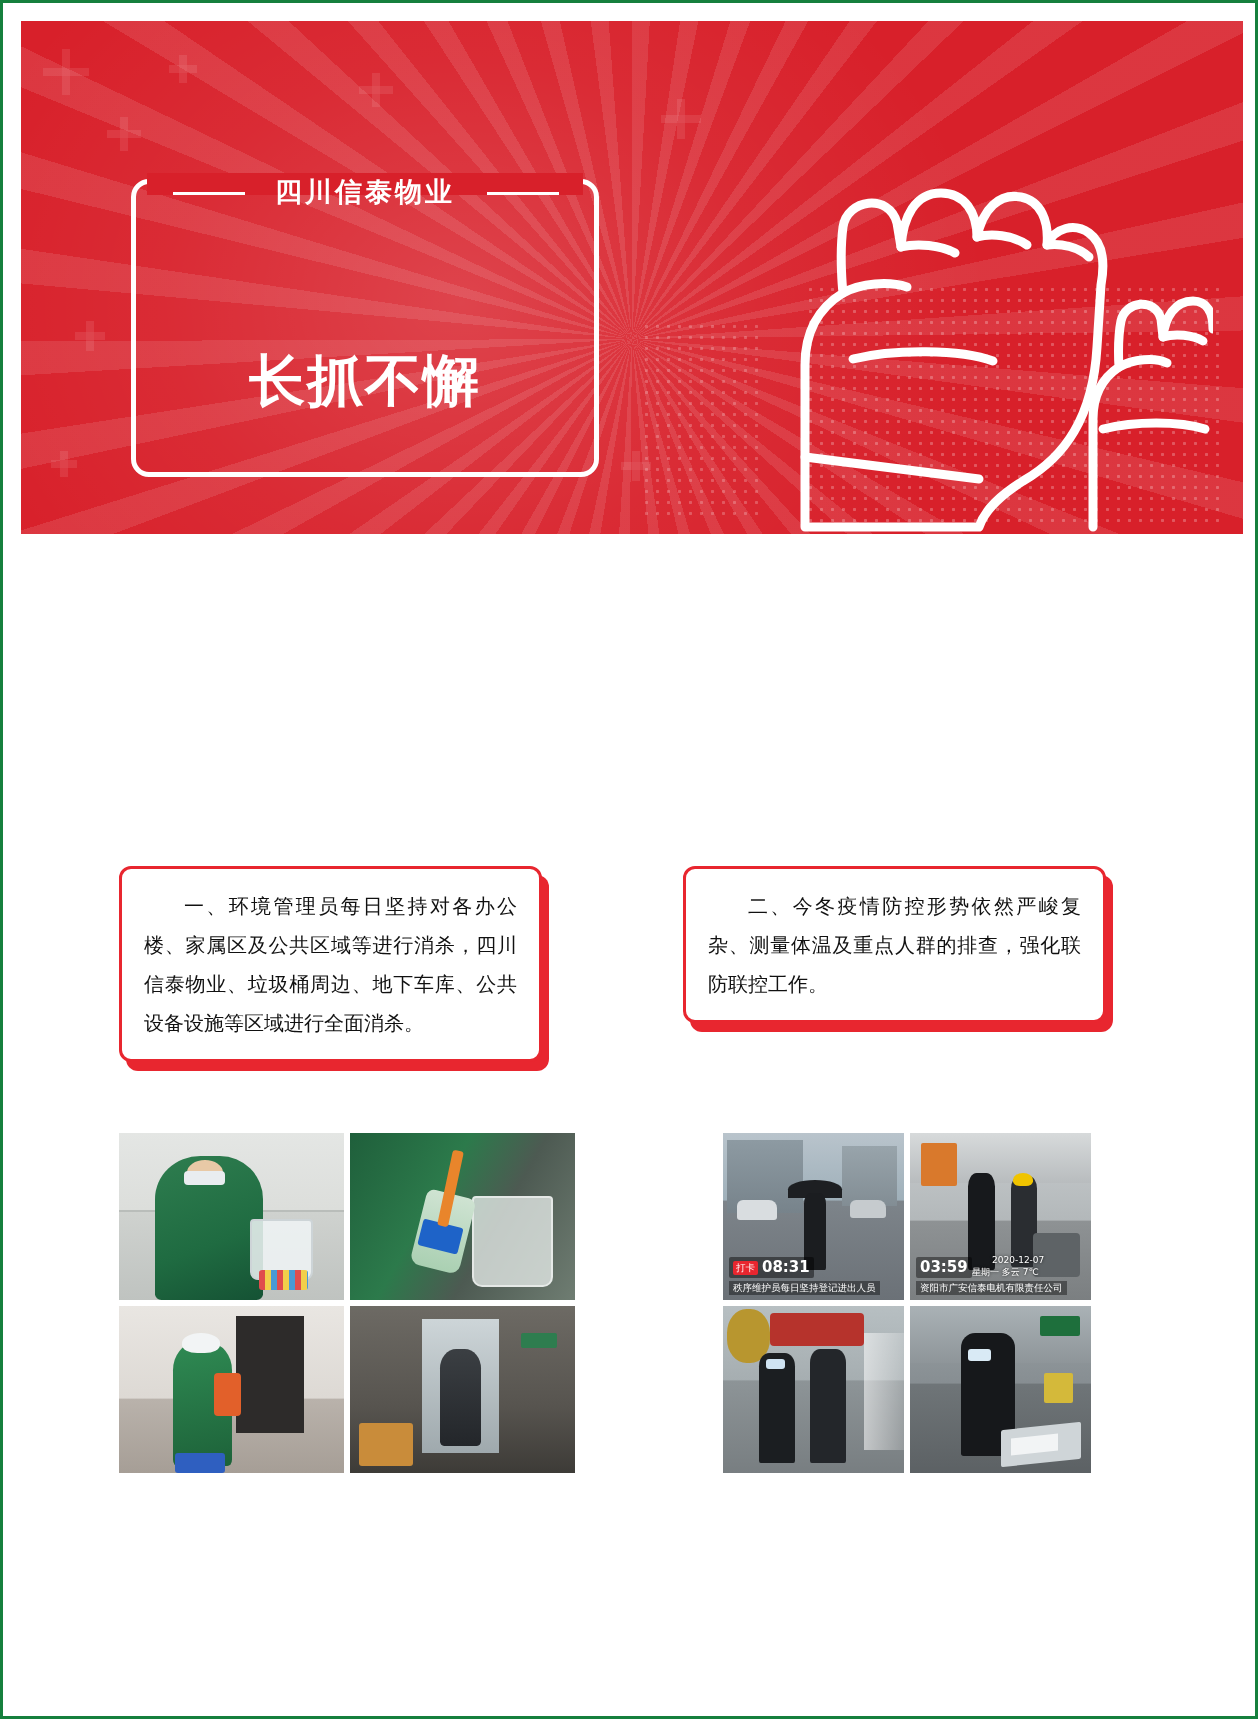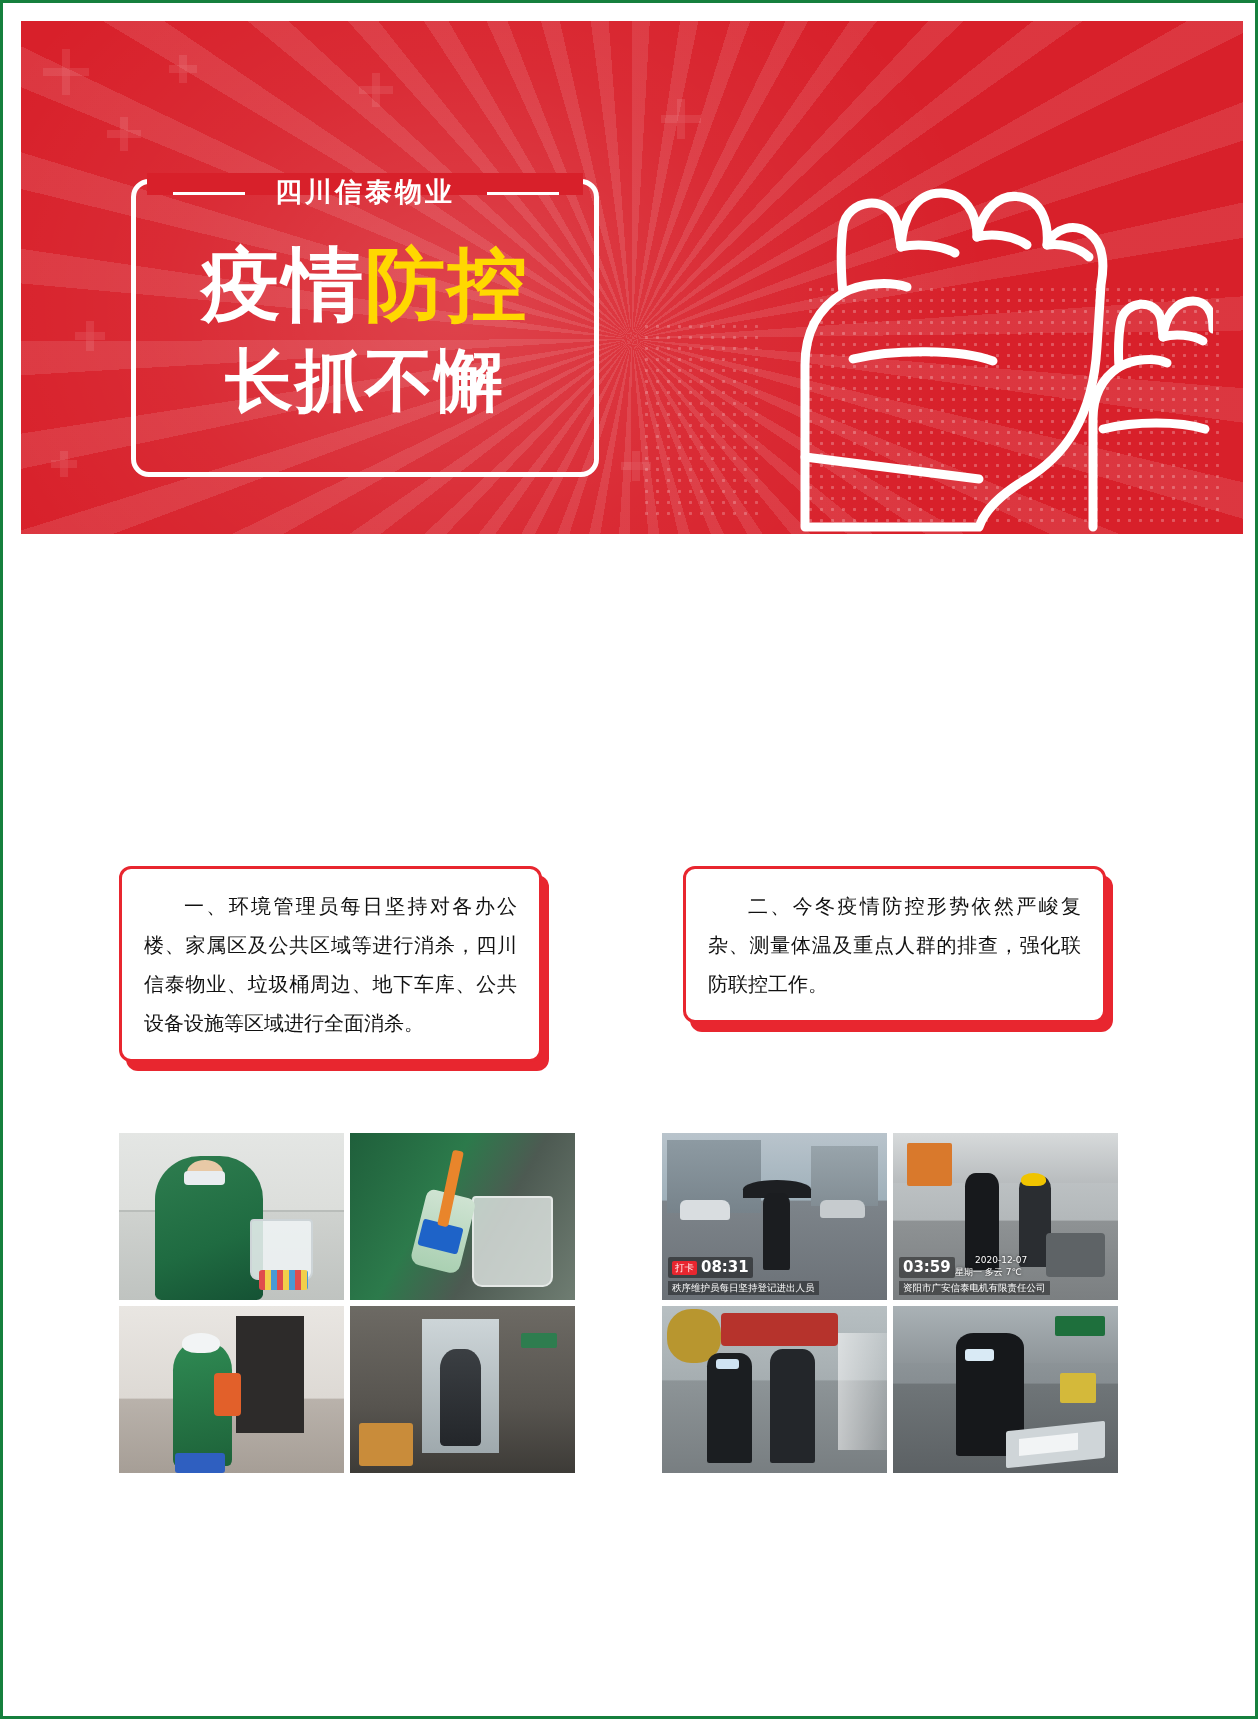--- a/index.html
+++ b/index.html
@@ -161,21 +161,21 @@
     font-family: "DejaVu Sans", "Liberation Sans", sans-serif;
   }
   .headline1 .w { color: #ffffff; }
   .headline1 .y { color: #ffd800; }
   .headline2 {
     position: absolute;
     left: 110px;
     top: 312px;
     width: 468px;
     text-align: center;
-    font-size: 68px;
+    font-size: 56px;
     line-height: 96px;
     font-weight: bold;
     letter-spacing: 2px;
     color: #ffffff;
     white-space: nowrap;
     font-family: "DejaVu Sans", "Liberation Sans", sans-serif;
   }
 
   
   .fists {
@@ -233,21 +233,21 @@
 
   
   .photo-grid {
     position: absolute;
     display: grid;
     grid-template-columns: 1fr 1fr;
     grid-template-rows: 1fr 1fr;
     gap: 6px;
   }
   #grid-left  { left: 116px; top: 1130px; width: 456px; height: 340px; }
-  #grid-right { left: 659px; top: 1130px; width: 456px; height: 340px; }
+  #grid-right { left: 720px; top: 1130px; width: 368px; height: 340px; }
 
   .photo {
     position: relative;
     overflow: hidden;
     background: #8a8f93;
   }
 
   
   .p1 {
     background:
@@ -555,23 +555,20 @@
         <path d="M410 332 C442 324 486 324 512 332"></path>
       </g>
     </svg>
 
     <div class="title-frame"></div>
     <div class="title-frame-notch"></div>
     <div class="brand-rule-l"></div>
     <div class="brand-rule-r"></div>
     <div class="brand">四川信泰物业</div>
 
-    <div class="headline1">
-      <span class="w">疫情</span><span class="y">防控</span>
-    </div>
     <div class="headline2">长抓不懈</div>
   </div>
 
 
   <div class="callout" id="callout-left">
     <p>一、环境管理员每日坚持对各办公楼、家属区及公共区域等进行消杀，四川信泰物业、垃圾桶周边、地下车库、公共设备设施等区域进行全面消杀。</p>
   </div>
 
   <div class="callout" id="callout-right">
     <p>二、今冬疫情防控形势依然严峻复杂、测量体温及重点人群的排查，强化联防联控工作。</p>

